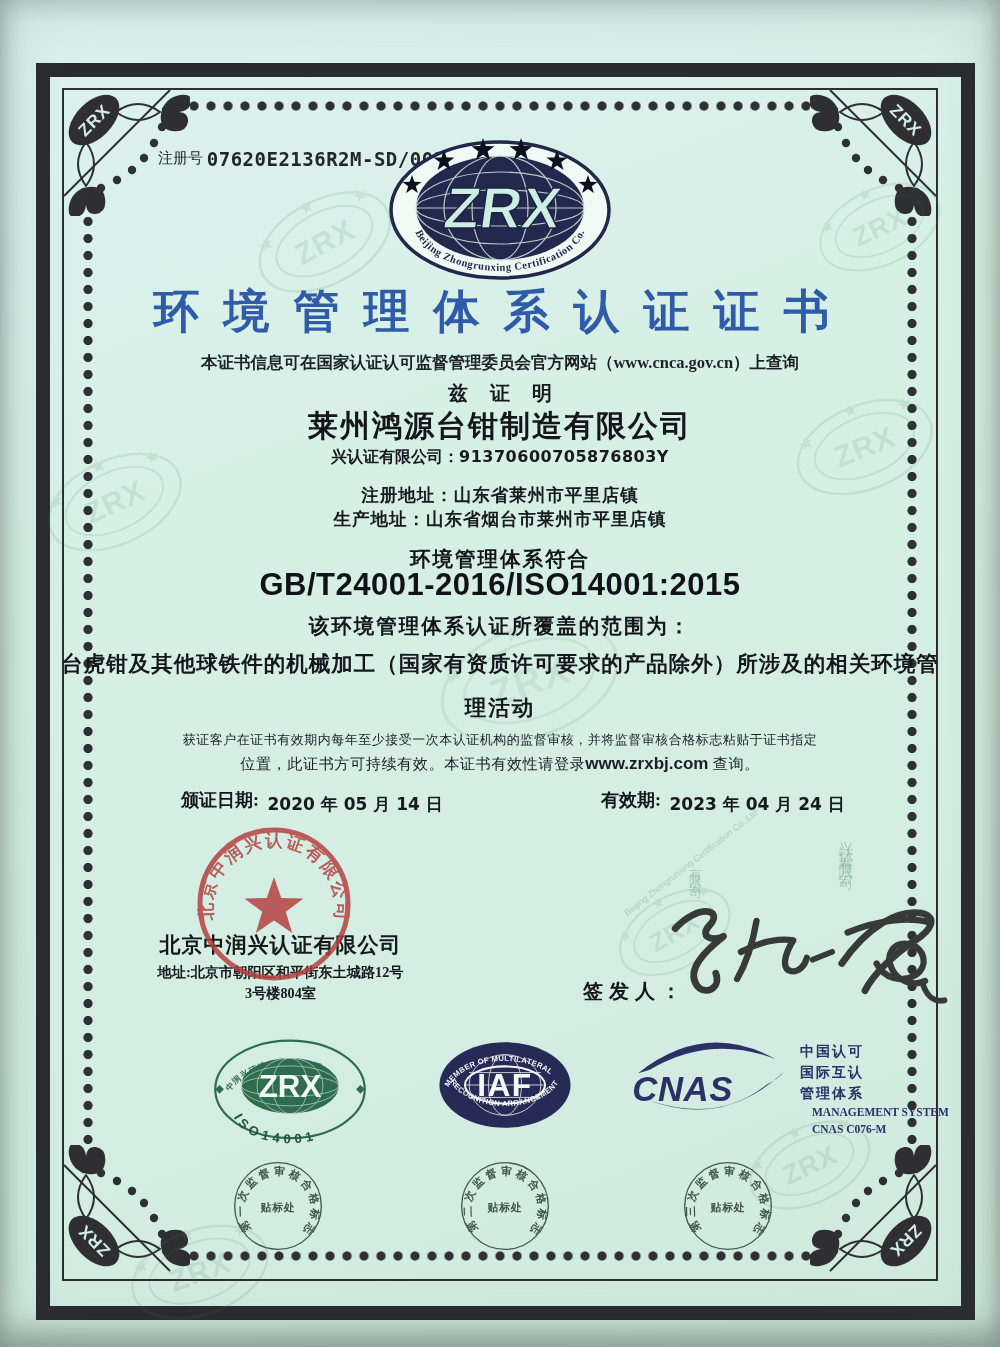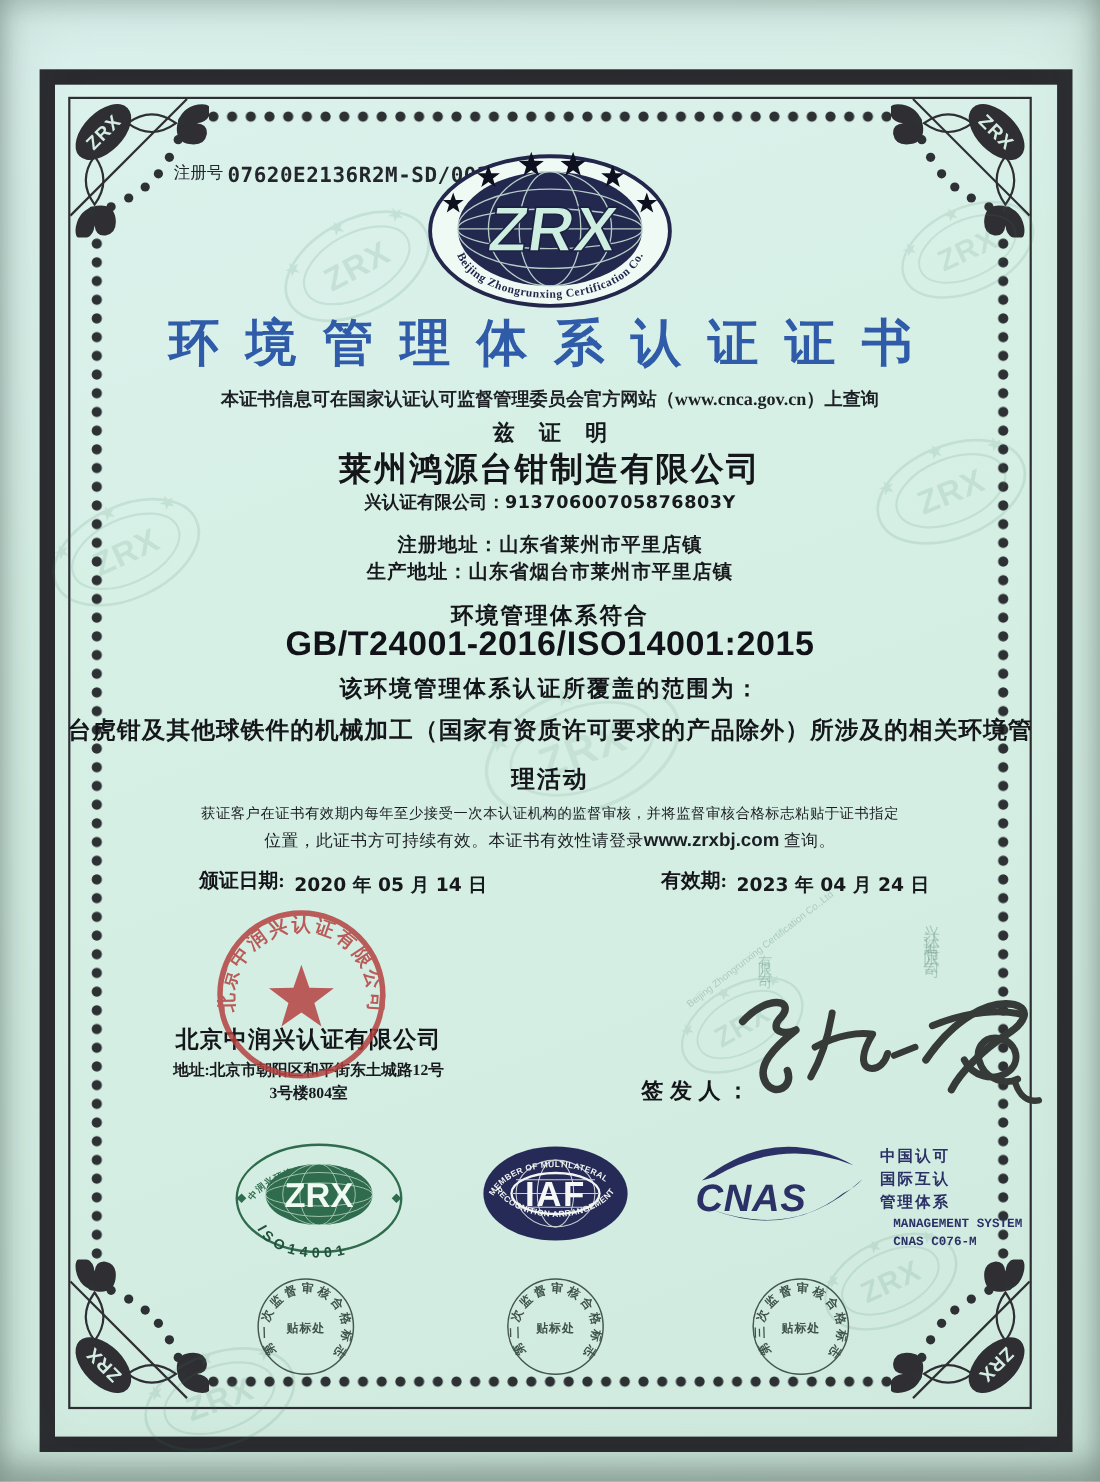--- a/index.html
+++ b/index.html
@@ -58,21 +58,21 @@
   .issuer-a1{top:963px;font-size:14.2px;font-weight:600;color:#17191d;}
   .issuer-a2{top:984px;font-size:14.2px;font-weight:600;color:#17191d;}
   .sign-label{left:583px;top:978px;font-size:20px;font-weight:bold;letter-spacing:6px;color:#131519;}
   .signature path{stroke:#363b39;fill:none;stroke-linecap:round;stroke-linejoin:round;}
   .zrx-top-arc{font-size:10.5px;font-weight:bold;fill:#23284e;letter-spacing:.5px;}
   .green-arc{font-size:9.5px;font-weight:bold;fill:#2f6b4d;letter-spacing:1px;}
   .green-iso{font-family:"Liberation Sans","DejaVu Sans",sans-serif;font-size:15px;font-weight:bold;fill:#24523e;letter-spacing:5px;}
   .iaf-arc{font-family:"Liberation Sans","DejaVu Sans",sans-serif;font-size:11px;font-weight:bold;fill:#f2f6f2;letter-spacing:.5px;}
   .cnas-text{left:800px;top:1041px;color:#2b3166;font-weight:bold;line-height:1.5;}
   .cnas-text .zh{font-size:14px;letter-spacing:2px;}
-  .cnas-text .en{font-family:Liberation Mono, monospace;font-size:11.5px;letter-spacing:0;padding-left:12px;}
+  .cnas-text .en{font-family:Liberation Serif, serif;font-size:11.5px;letter-spacing:0;padding-left:12px;}
   .sticker textPath{font-size:13px;font-weight:600;fill:#3f5349;letter-spacing:4px;}
   .sticker .ctr-t{font-size:13px;font-weight:bold;fill:#3f5349;letter-spacing:1px;text-anchor:middle;}
   .photo-edge{left:0;top:0;right:0;bottom:0;pointer-events:none;
     box-shadow:inset 0 0 70px rgba(70,95,88,.22), inset 0 -16px 26px rgba(20,25,24,.30), inset 0 10px 16px rgba(40,60,55,.12);}
 </style>
 </head>
 <body>
 
 <svg width="0" height="0" style="position:absolute" aria-hidden="true">
   <defs>

